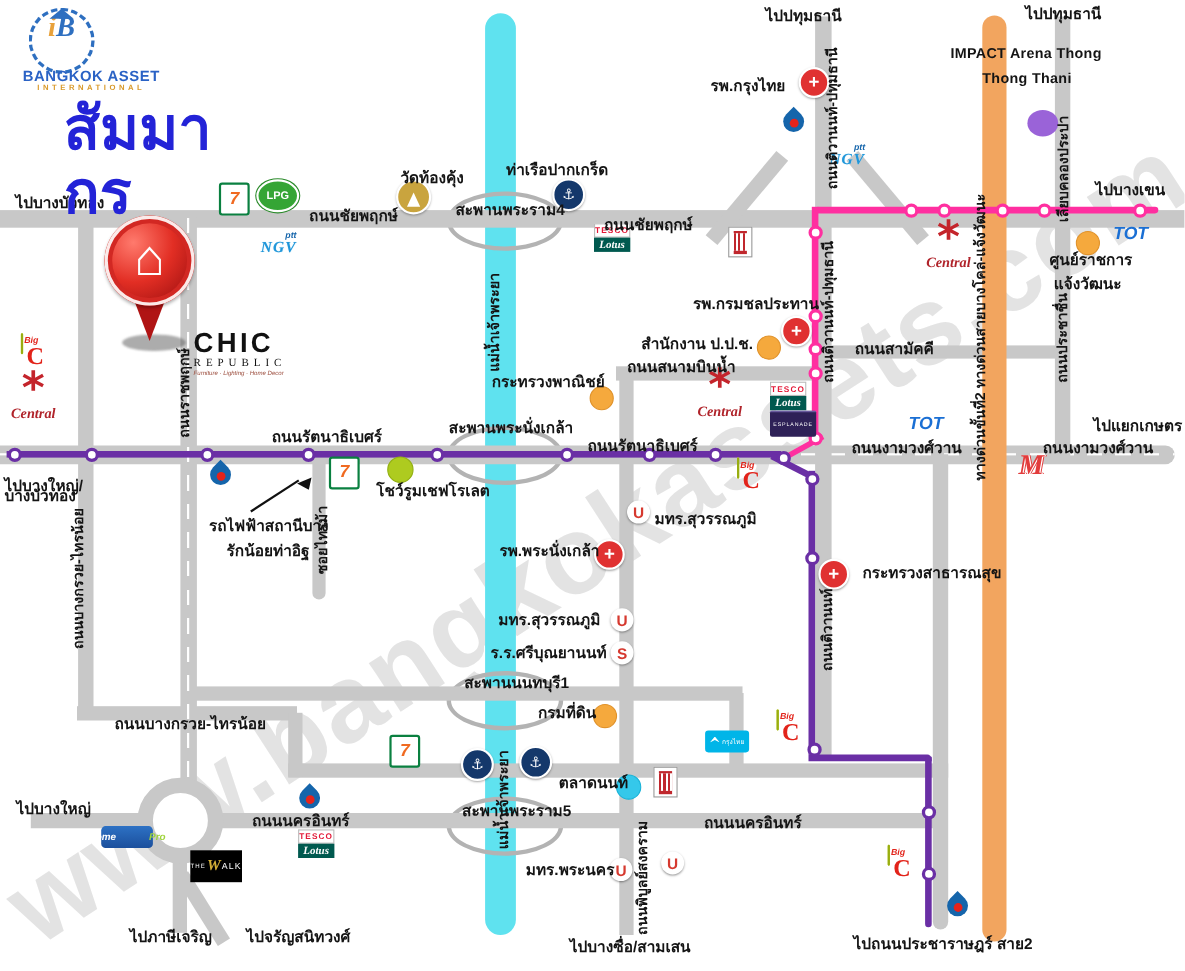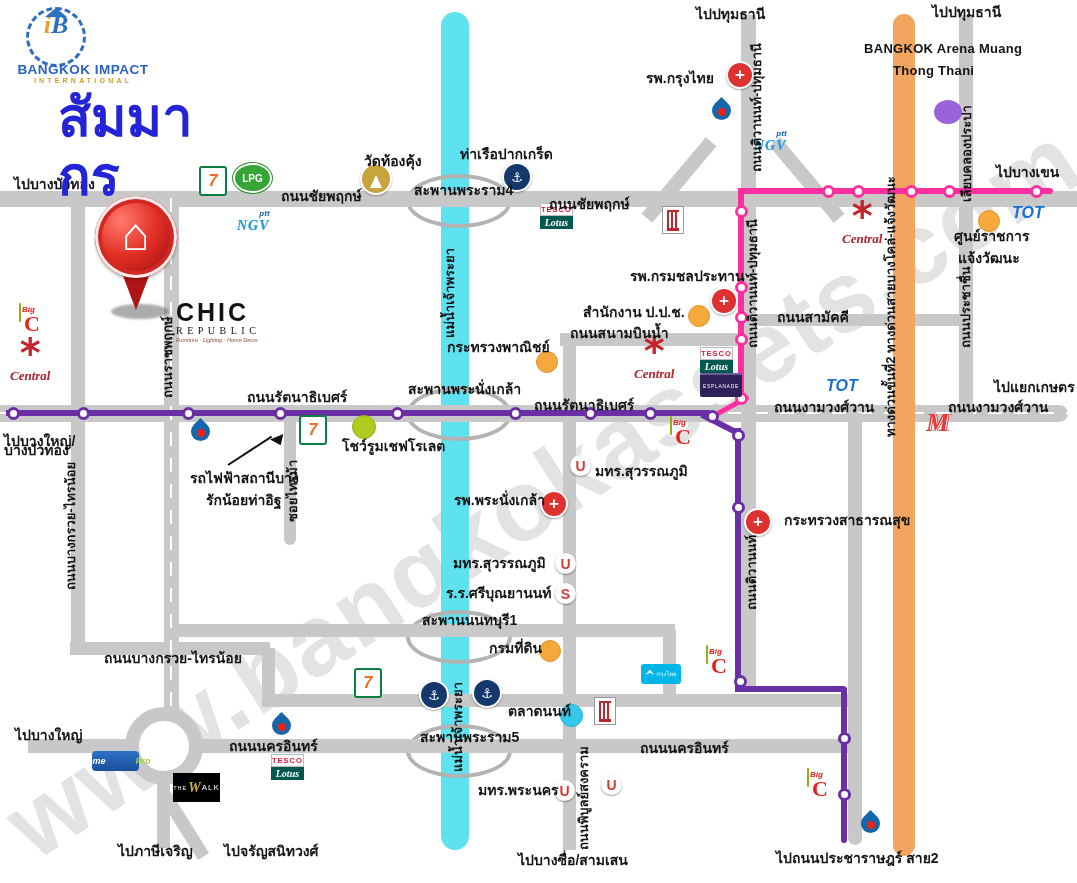--- a/index.html
+++ b/index.html
@@ -210,34 +210,34 @@
     <div class="pin-ball">
       <span class="pin-house"></span>
     </div>
   </div>
 
   <div class="hdr">
     <div class="emblem">
       <span class="emblem-roof"></span>
       <span class="mono">iB</span>
     </div>
-    <div class="brand-name">BANGKOK IMPACT</div>
+    <div class="brand-name">BANGKOK ASSET</div>
     <div class="brand-sub">INTERNATIONAL</div>
     <div class="proj-title">สัมมากร</div>
   </div>
 
 <div class="lbl" style="left: 14px; top: 176px;">ไปบางบัวทอง</div>
     <div class="lbl" style="left: 364px; top: 153px;">วัดท้องคุ้ง</div>
     <div class="lbl" style="left: 460px; top: 146px;">ท่าเรือปากเกร็ด</div>
     <div class="lbl" style="left: 414px; top: 182px;">สะพานพระราม4</div>
     <div class="lbl" style="left: 281px; top: 188px;">ถนนชัยพฤกษ์</div>
     <div class="lbl" style="left: 549px; top: 196px;">ถนนชัยพฤกษ์</div>
     <div class="lbl" style="left: 696px; top: 6px;">ไปปทุมธานี</div>
     <div class="lbl" style="left: 932px; top: 4px;">ไปปทุมธานี</div>
-    <div class="lbl en" style="left: 864px; top: 42px;">BANGKOK  Arena  Muang</div>
+    <div class="lbl en" style="left: 864px; top: 42px;">IMPACT  Arena  Thong</div>
     <div class="lbl en" style="left: 893px; top: 64px;">Thong  Thani</div>
     <div class="lbl" style="left: 646px; top: 70px;">รพ.กรุงไทย</div>
     <div class="lbl" style="left: 996px; top: 164px;">ไปบางเขน</div>
     <div class="lbl" style="left: 954px; top: 228px;">ศูนย์ราชการ</div>
     <div class="lbl" style="left: 958px; top: 250px;">แจ้งวัฒนะ</div>
     <div class="lbl" style="left: 630px; top: 268px;">รพ.กรมชลประทาน</div>
     <div class="lbl" style="left: 583px; top: 304px;">สำนักงาน ป.ป.ช.</div>
     <div class="lbl" style="left: 570px; top: 325px;">ถนนสนามบินน้ำ</div>
     <div class="lbl" style="left: 777px; top: 309px;">ถนนสามัคคี</div>
     <div class="lbl" style="left: 447px; top: 339px;">กระทรวงพาณิชย์</div>

